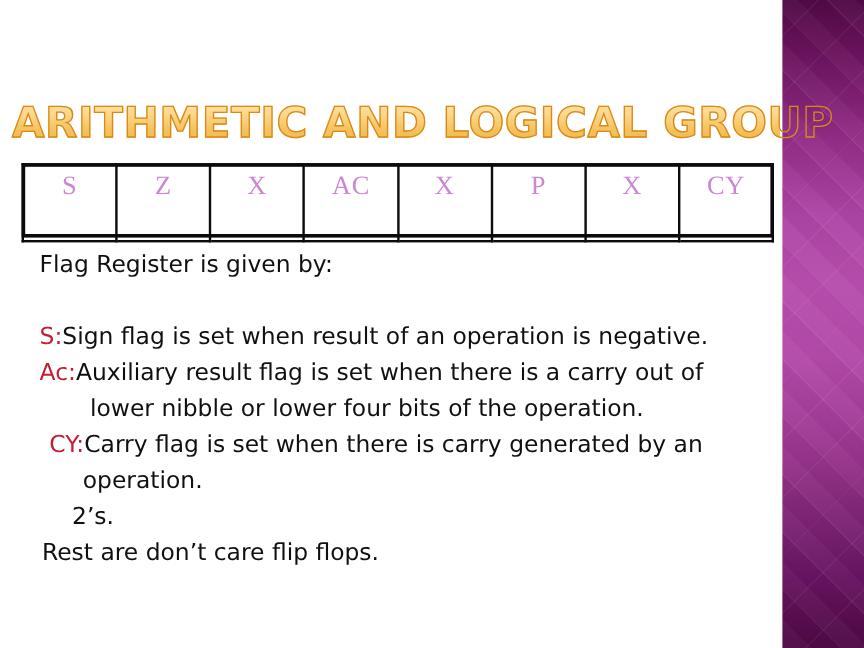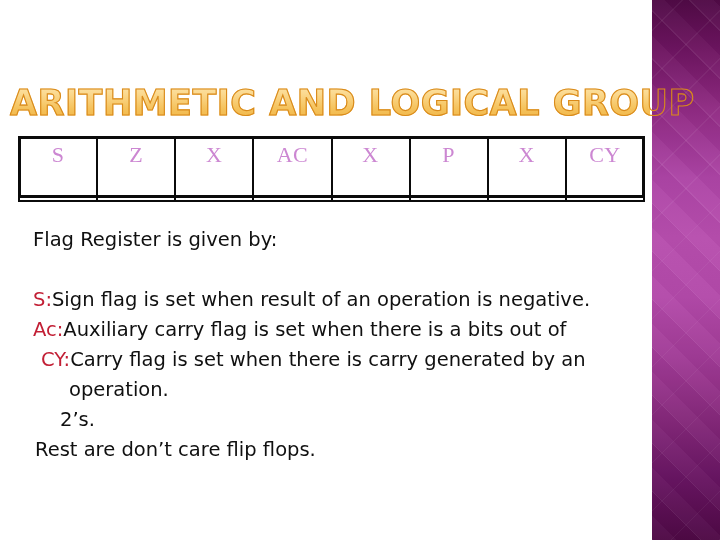--- a/index.html
+++ b/index.html
@@ -127,21 +127,21 @@
     position: absolute;
     left: 33px;
     top: 206px;
     width: 660px;
     font-family: "DejaVu Sans", sans-serif;
     font-size: 19.5px;
     line-height: 30px;
     color: #101010;
   }
   .line { white-space: nowrap; }
-  .line.gap-after { margin-bottom: 30px; margin-top: 19px; }
+  .line.gap-after { margin-bottom: 30px; }
   .prefix { color: #c21f35; }
   .indent-1 { padding-left: 42px; }
   .indent-2 { padding-left: 27px; }
   .indent-3 { padding-left: 36px; }
   .line-cy { padding-left: 8px; }
   .line-p  { padding-left: 6px; }
   .line-rest { padding-left: 2px; }
 </style>
 </head>
 <body>
@@ -186,22 +186,23 @@
     </table>
   <div class="flag-outline"></div>
 
   <div class="body-text">
 
     <div class="line gap-after">Flag Register is given by:</div>
 
     <div class="line"><span class="prefix">S</span><span class="prefix">:</span><span>Sign flag is set when result of an operation is negative.</span></div>
 
 
-    <div class="line"><span class="prefix">Ac</span><span class="prefix">:</span><span>Auxiliary carry flag is set when there is a bits out of</span></div>
-
+    <div class="line"><span class="prefix">Ac</span><span class="prefix">:</span><span>Auxiliary result flag is set when there is a carry out of</span></div>
+
+    <div class="line indent-1">lower nibble or lower four bits of the operation.</div>
 
     <div class="line line-cy"><span class="prefix">CY</span><span class="prefix">:</span><span>Carry flag is set when there is carry generated by an</span></div>
 
     <div class="line indent-3">operation.</div>
 
 
     <div class="line indent-2">2’s.</div>
 
     <div class="line line-rest">Rest are don’t care flip flops.</div>
 

